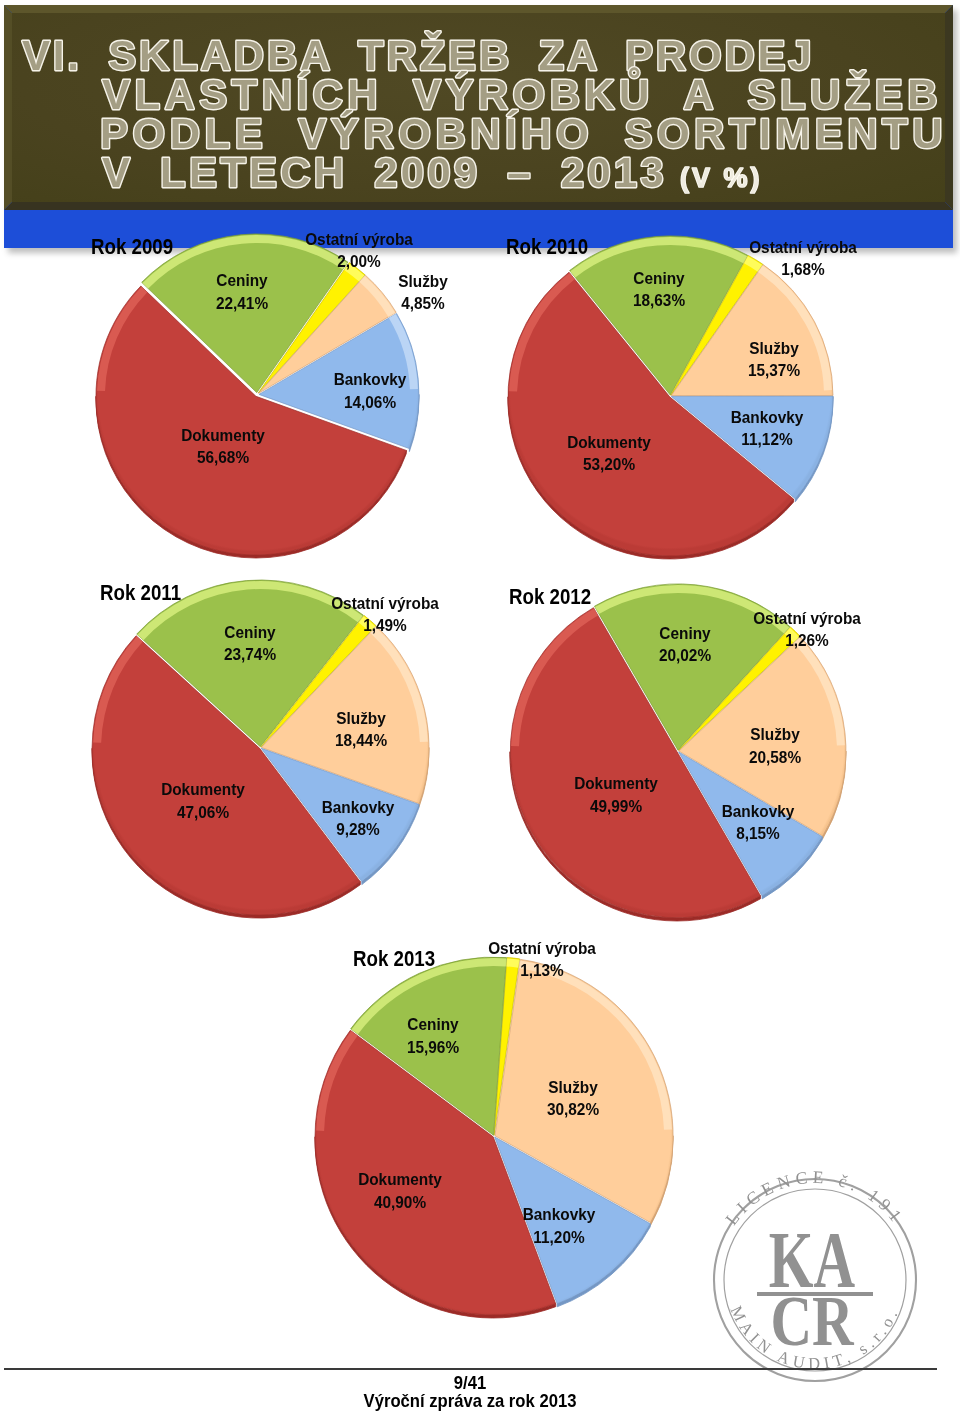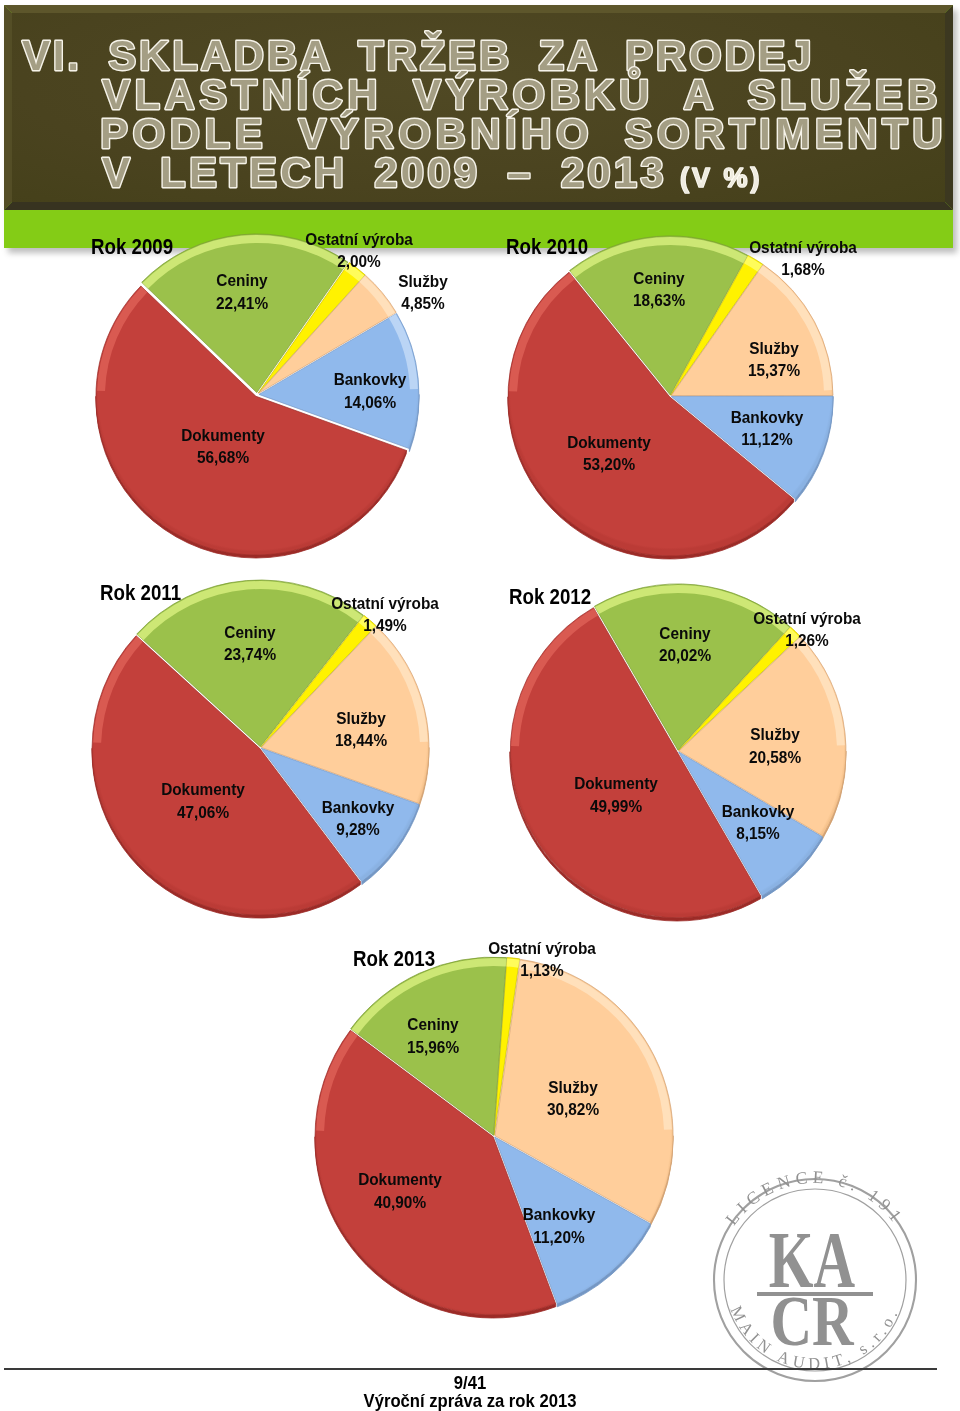--- a/index.html
+++ b/index.html
@@ -2,21 +2,21 @@
 <html><head>
 <meta charset="utf-8">
 <style>
   html,body{margin:0;padding:0;}
   body{width:960px;height:1411px;background:#ffffff;
        font-family:"Liberation Sans",sans-serif;position:relative;overflow:hidden;}
   .page{position:absolute;left:0;top:0;width:960px;height:1411px;}
 
   
   .title-banner{position:absolute;left:4px;top:5px;width:949px;height:243px;
-    background:#84cc16;box-shadow:4px 5px 6px rgba(0,0,0,0.26);overflow:hidden;}
+    background:#1d4ed8;box-shadow:4px 5px 6px rgba(0,0,0,0.26);overflow:hidden;}
   .tb-bevel{position:absolute;left:0;top:0;width:949px;height:205px;}
   .tb-bevel span{position:absolute;display:block;}
   .tb-top{left:0;top:0;width:0;height:0;
     border-top:8px solid #5D562B;border-left:8px solid transparent;
     border-right:8px solid transparent;width:933px;}
   .tb-left{left:0;top:0;width:0;height:0;
     border-left:8px solid #544E26;border-top:8px solid transparent;
     border-bottom:8px solid transparent;height:189px;}
   .tb-right{right:0;top:0;width:0;height:0;
     border-right:8px solid #3C3820;border-top:8px solid transparent;

